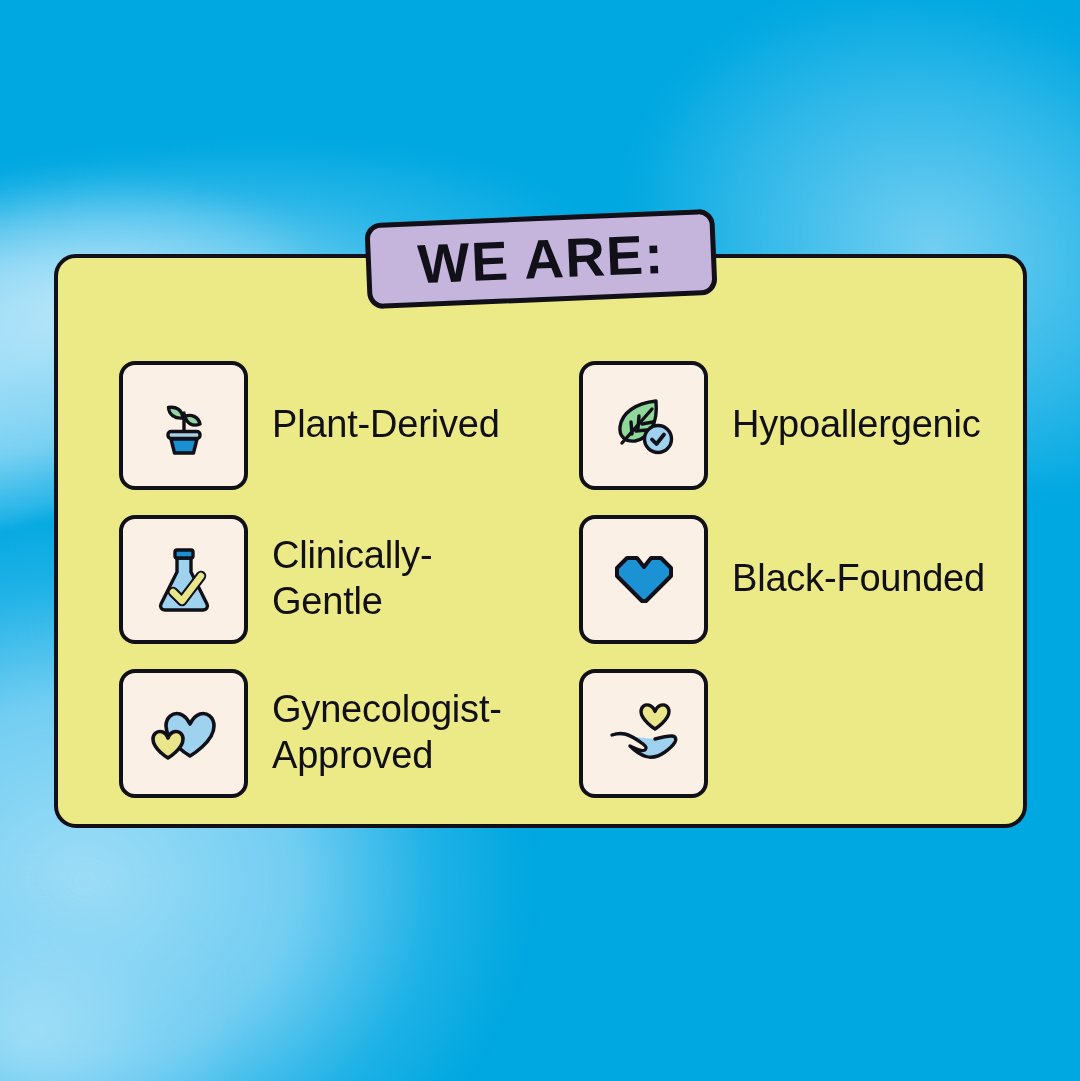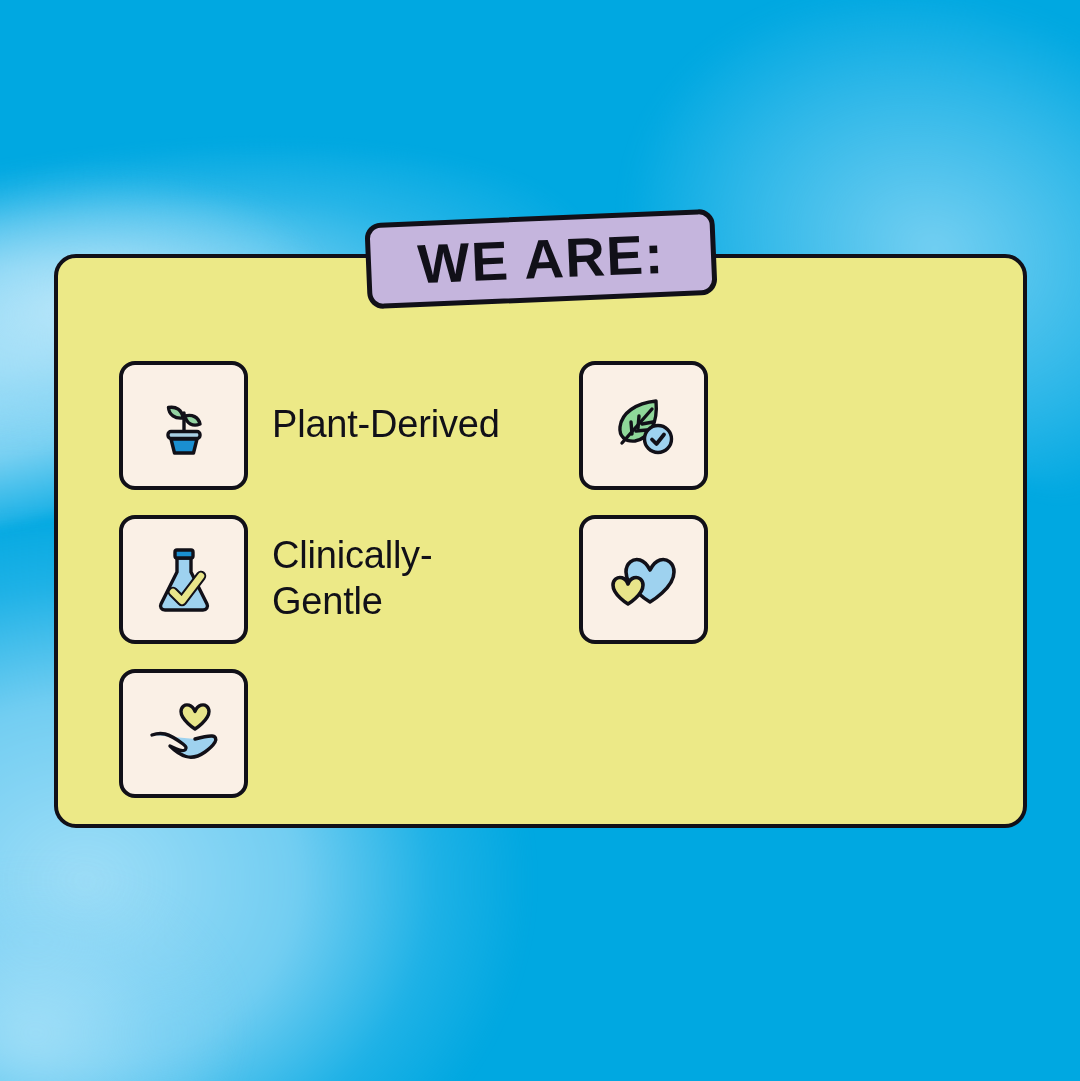--- a/index.html
+++ b/index.html
@@ -224,53 +224,66 @@
                   <path d="M26 45 L25 33"></path>
                   <path d="M36 35 L47 33"></path>
                   <path d="M30 42 L41 41"></path>
                 </g>
                 <circle cx="52" cy="50" r="13.5" fill="#9ed2ef"></circle>
                 <path d="M46 50.5 L50.5 55 L58 45.5" fill="none" stroke-width="3.8"></path>
               </g>
             </svg>
           </span>
         </div>
+        <div class="feature-label">Hypoallergenic</div>
       </div>
 
       <div class="feature-item">
         <div class="icon-tile">
           <span>
             <svg width="70" height="74" viewBox="0 0 70 74">
               <g stroke="#111018" stroke-width="3.4" stroke-linejoin="round" stroke-linecap="round">
                 <path d="M28 16 V30 L12 62 C10.5 65 12.5 68 16 68 H54 C57.5 68 59.5 65 58 62 L42 30 V16 Z" fill="#9ed2ef"></path>
                 <rect x="26" y="8" width="18" height="8" rx="2" fill="#1a8fd1"></rect>
                 <path d="M24 50 L33 59 L52 34" fill="none" stroke="#111018" stroke-width="10.5"></path>
                 <path d="M24 50 L33 59 L52 34" fill="none" stroke="#e8e58a" stroke-width="6.5"></path>
               </g>
             </svg>
           </span>
         </div>
         <div class="feature-label">Clinically-
 Gentle</div>
       </div>
 
+      <div class="feature-item">
+        <div class="icon-tile">
+          <span>
+            <svg width="78" height="62" viewBox="0 0 78 62">
+              <path d="M12 20 L22 10 L32 10 L39 19 L46 10 L56 10 L66 20 L66 28 L41 53 L37 53 L12 28 Z" fill="#1a92d4" stroke="#111018" stroke-width="4" stroke-linejoin="round"></path>
+            </svg>
+          </span>
+        </div>
+        <div class="feature-label">Black-Founded</div>
+      </div>
 
       <div class="feature-item">
         <div class="icon-tile">
           <span>
             <svg width="80" height="62" viewBox="0 0 80 62">
               <g stroke="#111018" stroke-width="3.6" stroke-linejoin="round">
                 <path d="M46 54 C46 54 22 40 22 24 C22 15 29 10 36 12 C41 13.5 44 18 46 22
                          C48 18 51 13.5 56 12 C63 10 70 15 70 24 C70 40 46 54 46 54 Z" fill="#9ed2ef"></path>
                 <path d="M24 56 C24 56 9 47 9 37 C9 31.5 13.5 28.5 18 29.8 C21 30.8 23 33.5 24 36
                          C25 33.5 27 30.8 30 29.8 C34.5 28.5 39 31.5 39 37 C39 47 24 56 24 56 Z" fill="#e8e58a"></path>
               </g>
             </svg>
           </span>
         </div>
+        <div class="feature-label">Gynecologist-
+Approved</div>
       </div>
 
       <div class="feature-item">
         <div class="icon-tile">
           <span>
             <svg width="82" height="68" viewBox="0 0 82 68">
               <g stroke="#111018" stroke-width="3.4" stroke-linejoin="round" stroke-linecap="round">
                 <path d="M52 30 C52 30 38 21 38 12.5 C38 7.5 42 5 46 6.2 C49 7.1 51 10 52 12.4
                          C53 10 55 7.1 58 6.2 C62 5 66 7.5 66 12.5 C66 21 52 30 52 30 Z" fill="#e8e58a"></path>
                 <path d="M9 36 C9 36 16 33.5 22 35 C28.5 36.6 36 42 40 45 C42.5 46.8 44 48.8 42.5 50.5

